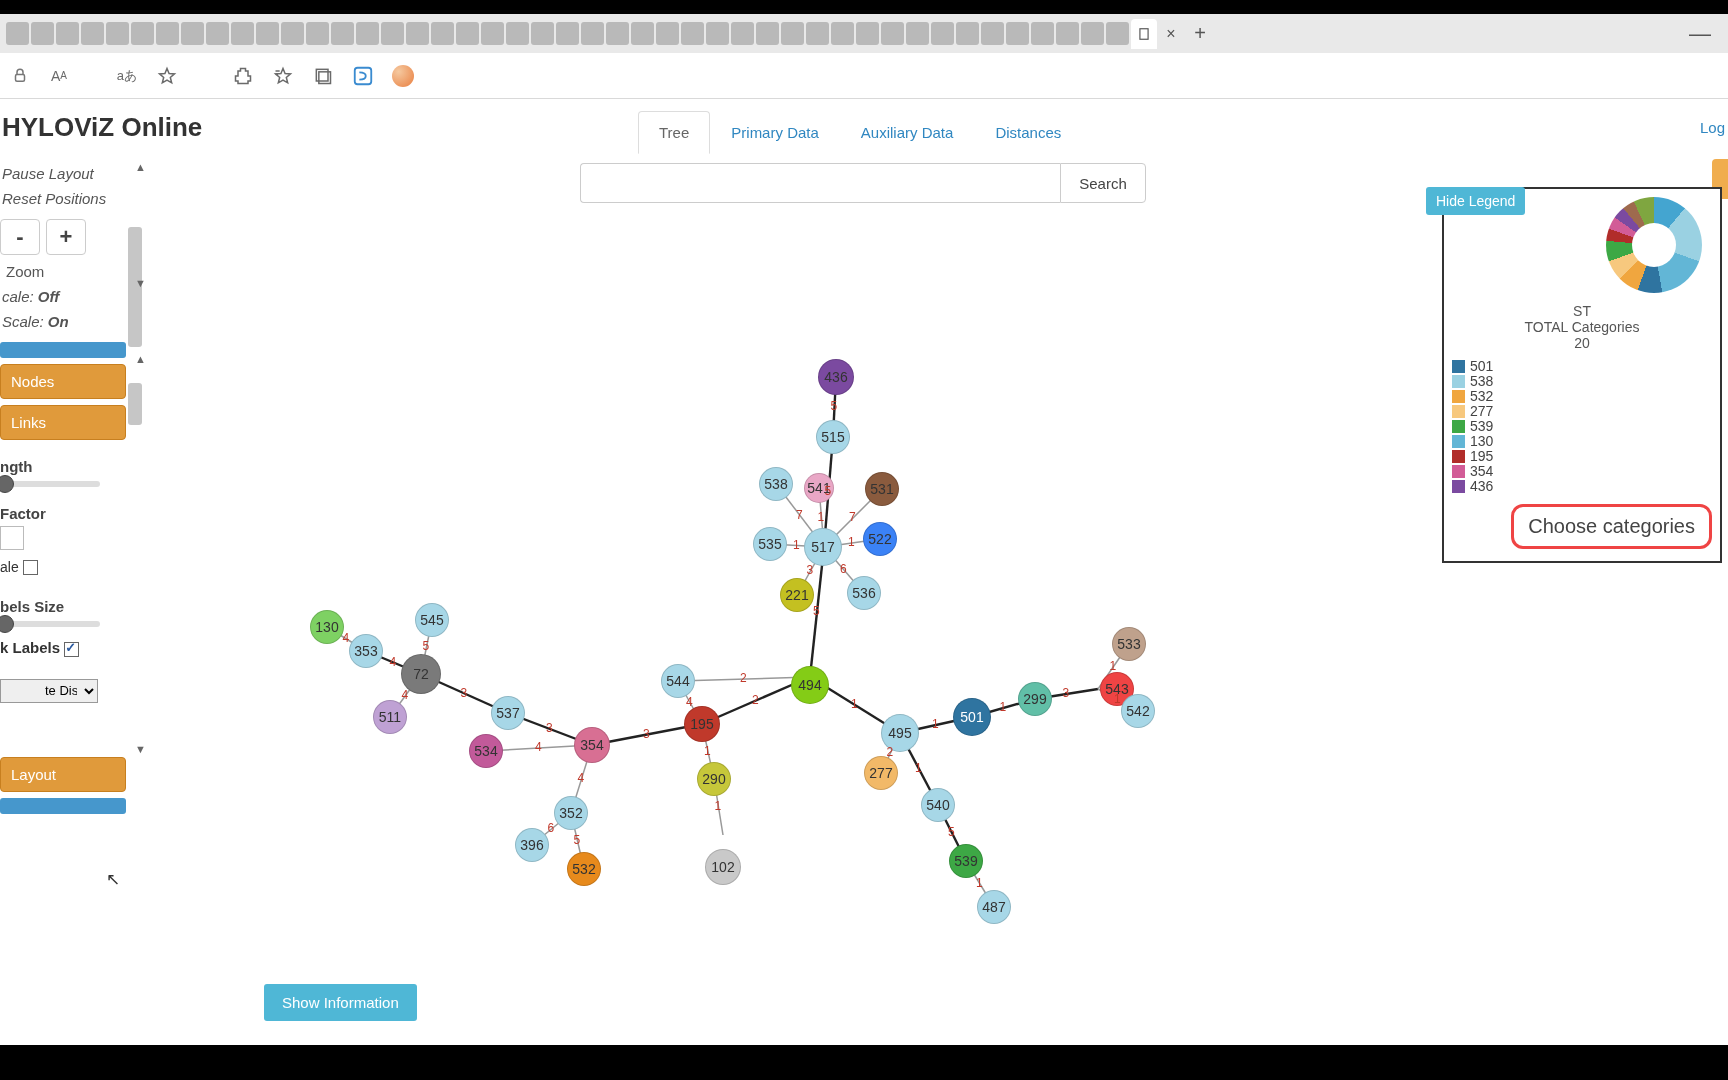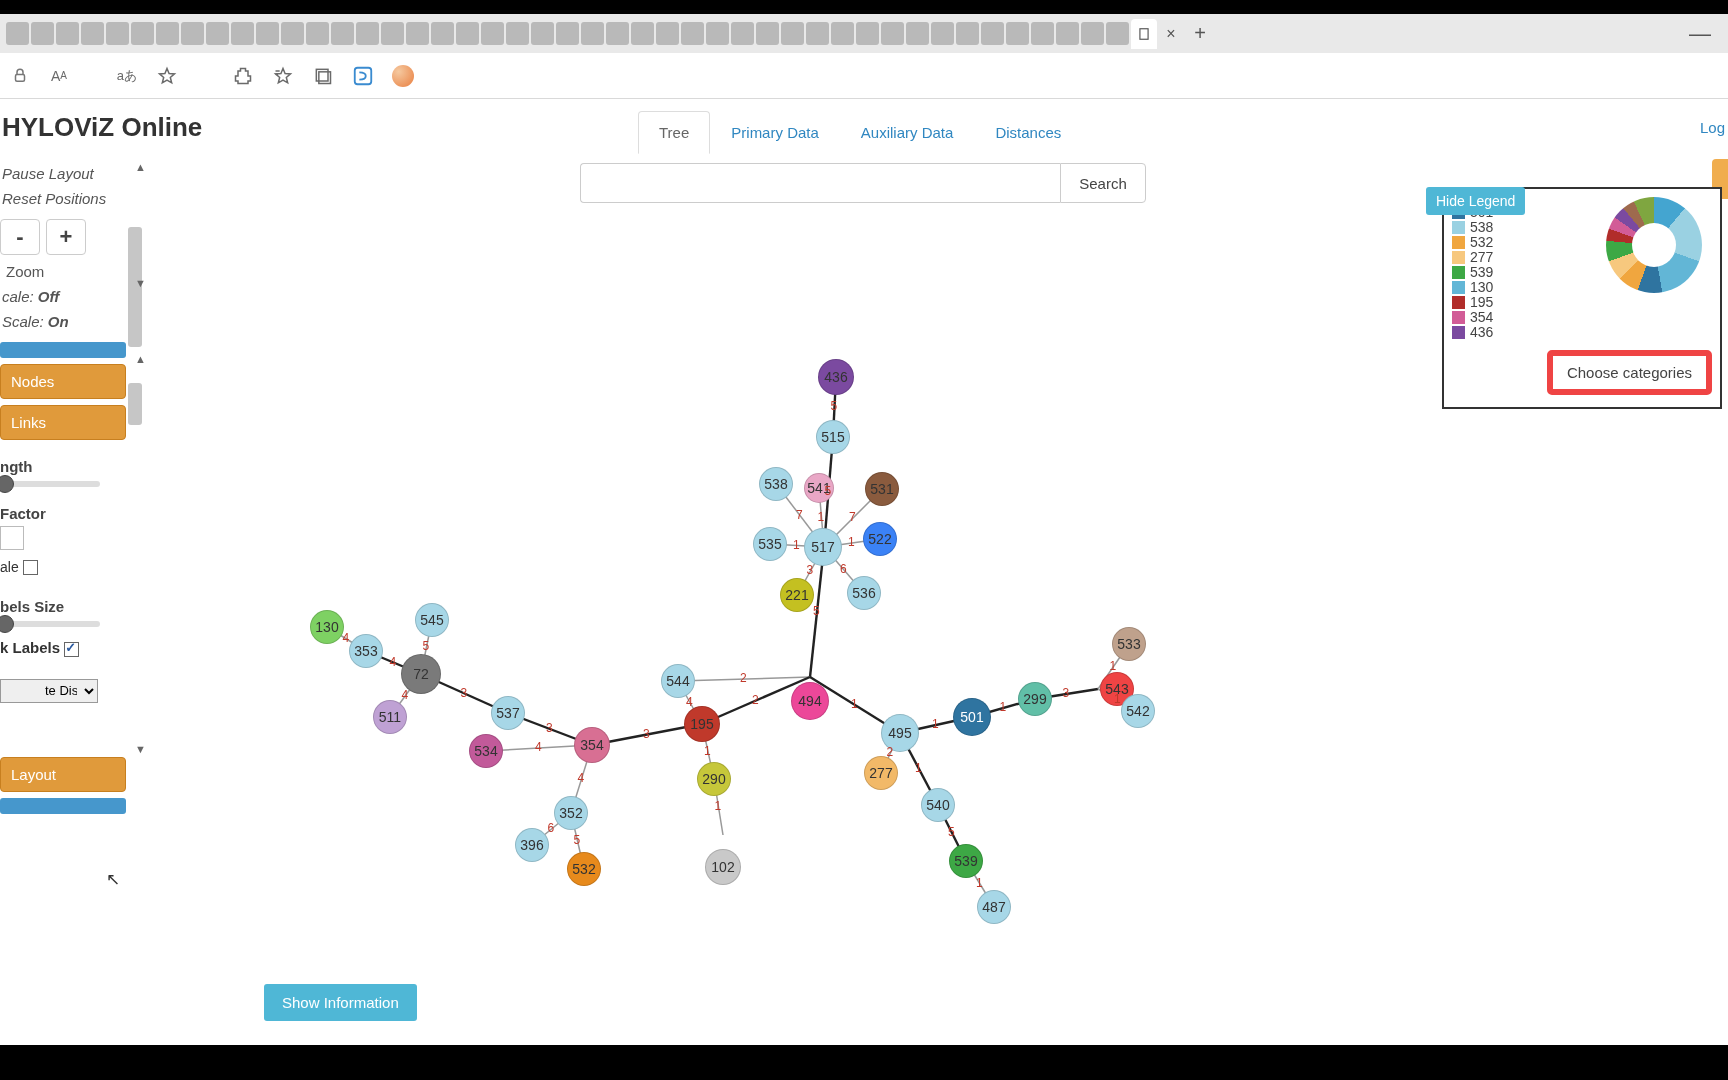--- a/index.html
+++ b/index.html
@@ -68,21 +68,21 @@
   
   .legend { position:absolute; right:6px; top:88px; width:280px; border:2px solid #333; background:#fff; padding:8px 8px 12px 8px;}
   .hidelegend { position:absolute; left:-18px; top:-2px; background:#4fb7d6; color:#fff; font-size:14px; padding:6px 10px; border-radius:3px;}
   .donut { position:absolute; right:18px; top:8px; width:96px; height:96px; border-radius:50%;
     background: conic-gradient(#44a5d0 0 40deg,#9ad1e2 40deg 110deg,#62b6d6 110deg 170deg,#2f74a0 170deg 200deg,#f0a63f 200deg 225deg,#f7c87e 225deg 250deg,#3da845 250deg 275deg,#b12d2a 275deg 290deg,#d25c97 290deg 305deg,#7b4aa0 305deg 320deg,#9e6a4e 320deg 335deg,#7fa640 335deg 360deg);}
   .donut::after { content:""; position:absolute; left:26px; top:26px; width:44px; height:44px; background:#fff; border-radius:50%;}
   .legendtitle { text-align:center; font-size:14px; color:#555; margin-top:106px;}
   .legenditems { margin-top:8px;}
   .li { display:flex; align-items:center; gap:5px; font-size:14px; color:#444; line-height:15px;}
   .li .sw { width:13px; height:13px;}
-  .choosebtn { margin-top:10px; border:6px solid #ef4444; background:#fff; padding:8px 14px; font-size:15px; color:#444; border-radius:5px; float:right;}
+  .choosebtn { margin-top:10px; border:3px solid #ef4444; background:#fff; padding:8px 14px; font-size:20px; color:#444; border-radius:12px; float:right;}
 
   
   .canvas { position:absolute; left:150px; top:110px; right:0; bottom:46px;}
   .node { position:absolute; border-radius:50%; display:flex; align-items:center; justify-content:center; font-size:14px; color:#333; border:1px solid rgba(0,0,0,0.15);}
   .edge-label { position:absolute; font-size:12px; color:#c0392b; }
   svg.edges { position:absolute; left:0; top:0; width:100%; height:100%; }
   svg.edges line { stroke:#999; stroke-width:1.5;}
   svg.edges line.bold { stroke:#222; stroke-width:2.4;}
 
   .showinfo { position:absolute; left:264px; top:885px; background:#4fb7d6; color:#fff; padding:10px 18px; font-size:15px; border:none; border-radius:3px;}
@@ -260,20 +260,25 @@
     <div class="searchwrap">
       <input class="searchin" placeholder="" style="">
       <button class="searchbtn">Search</button>
     </div>
 
     <div class="orangebar"></div>
 
     <div class="legend">
       <div class="hidelegend">Hide Legend</div>
       <div class="donut"></div>
+      <div class="legendtitle">
+        <div>ST</div>
+        <div>TOTAL Categories</div>
+        <div>20</div>
+      </div>
       <div class="legenditems" id="legenditems">
           <div class="li">
             <span class="sw" style="background:#2f74a0"></span>
             <span>501</span>
           </div>
           <div class="li">
             <span class="sw" style="background:#9ad1e2"></span>
             <span>538</span>
           </div>
           <div class="li">
@@ -352,21 +357,21 @@
           <div class="node" style="left: 668px; top: 150px; width: 36px; height: 36px; background: rgb(123, 74, 160);">436</div>
           <div class="node" style="left: 666px; top: 211px; width: 34px; height: 34px; background: rgb(167, 215, 231);">515</div>
           <div class="node" style="left: 609px; top: 258px; width: 34px; height: 34px; background: rgb(167, 215, 231);">538</div>
           <div class="node" style="left: 654px; top: 264px; width: 30px; height: 30px; background: rgb(233, 167, 198);">541</div>
           <div class="node" style="left: 715px; top: 263px; width: 34px; height: 34px; background: rgb(138, 91, 62);">531</div>
           <div class="node" style="left: 603px; top: 318px; width: 34px; height: 34px; background: rgb(167, 215, 231);">535</div>
           <div class="node" style="left: 654px; top: 319px; width: 38px; height: 38px; background: rgb(167, 215, 231);">517</div>
           <div class="node" style="left: 713px; top: 313px; width: 34px; height: 34px; background: #3b82f6;">522</div>
           <div class="node" style="left: 630px; top: 369px; width: 34px; height: 34px; background: rgb(196, 192, 33);">221</div>
           <div class="node" style="left: 697px; top: 367px; width: 34px; height: 34px; background: rgb(167, 215, 231);">536</div>
-          <div class="node" style="left: 641px; top: 473px; width: 38px; height: 38px; background: #ec4899;">494</div>
+          <div class="node" style="left: 641px; top: 457px; width: 38px; height: 38px; background: #84cc16;">494</div>
           <div class="node" style="left: 511px; top: 455px; width: 34px; height: 34px; background: rgb(167, 215, 231);">544</div>
           <div class="node" style="left: 534px; top: 497px; width: 36px; height: 36px; background: rgb(192, 57, 43);">195</div>
           <div class="node" style="left: 547px; top: 553px; width: 34px; height: 34px; background: rgb(198, 199, 58);">290</div>
           <div class="node" style="left: 555px; top: 640px; width: 36px; height: 36px; background: rgb(201, 201, 201);">102</div>
           <div class="node" style="left: 424px; top: 518px; width: 36px; height: 36px; background: rgb(216, 111, 147);">354</div>
           <div class="node" style="left: 319px; top: 525px; width: 34px; height: 34px; background: rgb(194, 90, 154);">534</div>
           <div class="node" style="left: 341px; top: 487px; width: 34px; height: 34px; background: rgb(167, 215, 231);">537</div>
           <div class="node" style="left: 404px; top: 587px; width: 34px; height: 34px; background: rgb(167, 215, 231);">352</div>
           <div class="node" style="left: 365px; top: 619px; width: 34px; height: 34px; background: rgb(167, 215, 231);">396</div>
           <div class="node" style="left: 417px; top: 643px; width: 34px; height: 34px; background: rgb(231, 138, 28);">532</div>

